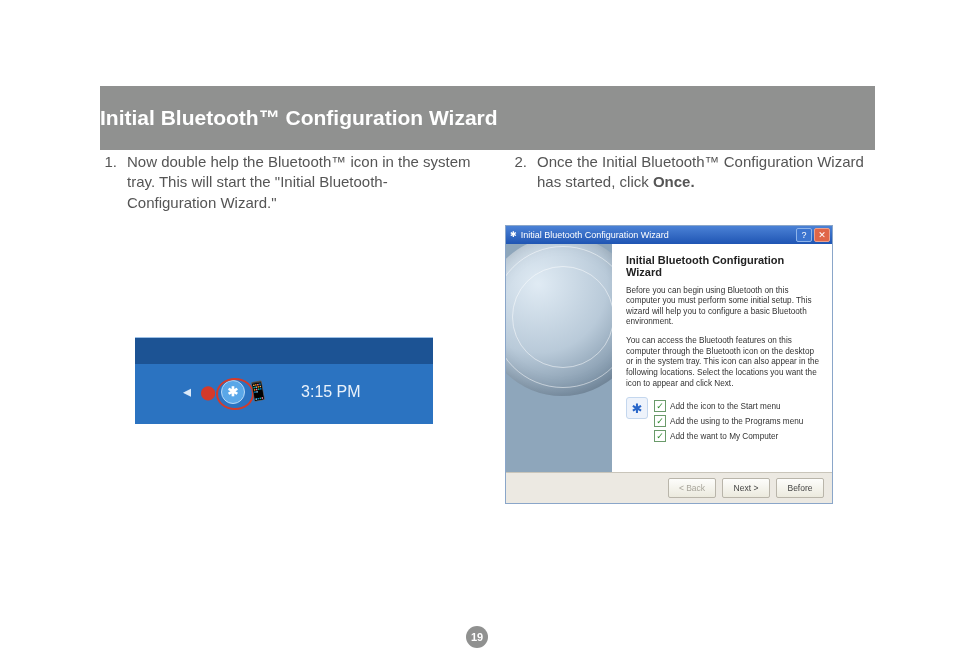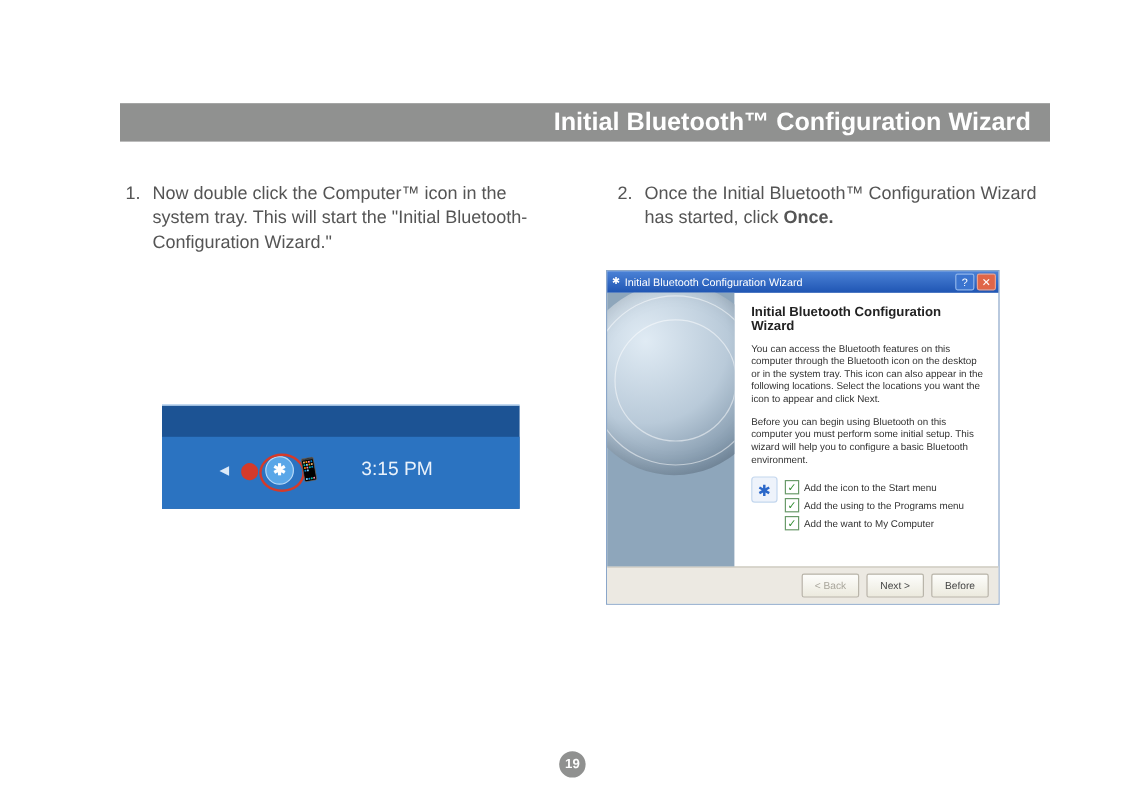--- a/index.html
+++ b/index.html
@@ -16,28 +16,27 @@
   .page {
     position: relative;
     width: 954px;
     height: 664px;
   }
   .header-bar {
     position: absolute;
     left: 100px;
     top: 86px;
     width: 775px;
-    height: 32px;
+    height: 64px;
     background: #909190;
     color: #fff;
     font-size: 21px;
     font-weight: bold;
     display: flex;
     align-items: center;
-    justify-content: flex-end;
     padding-right: 16px;
     box-sizing: border-box;
   }
   .columns {
     position: absolute;
     top: 152px;
     left: 95px;
     width: 790px;
     display: flex;
     gap: 32px;
@@ -297,21 +296,21 @@
 
   <div class="header-bar">
     <span>Initial Bluetooth™ Configuration Wizard</span>
   </div>
 
   <div class="columns">
 
     <div class="col">
       <div class="step">
         <div class="step-num">1.</div>
-        <div class="step-text">Now double click the Computer™  icon in the system tray. This will start the "Initial Bluetooth-Configuration Wizard."</div>
+        <div class="step-text">Now double help the Bluetooth™  icon in the system tray. This will start the "Initial Bluetooth-Configuration Wizard."</div>
       </div>
 
       <div class="fig1-wrap">
         <div class="systray">
           <div class="deep"></div>
           <div class="tray-group">
             <span class="tray-arrow">◂</span>
             <span class="icon" style="color:#d43a2a;">⬤</span>
             <span class="bt-circle">
               <span>✱</span>
@@ -341,22 +340,22 @@
               <div class="tbtn help">?</div>
               <div class="tbtn close">✕</div>
             </div>
           </div>
           <div class="dlg-body">
             <div class="dlg-left">
               <div class="globe"></div>
             </div>
             <div class="dlg-right">
               <div class="dlg-h1">Initial Bluetooth Configuration Wizard</div>
+              <div class="dlg-p">Before you can begin using Bluetooth on this computer you must perform some initial setup. This wizard will help you to configure a basic Bluetooth environment.</div>
               <div class="dlg-p">You can access the Bluetooth features on this computer through the Bluetooth icon on the desktop or in the system tray. This icon can also appear in the following locations. Select the locations you want the icon to appear and click Next.</div>
-              <div class="dlg-p">Before you can begin using Bluetooth on this computer you must perform some initial setup. This wizard will help you to configure a basic Bluetooth environment.</div>
               <div class="check-group">
                 <span class="bt-small">✱</span>
                 <div>
                   <div class="chk-row">
                     <span class="chkbox">✓</span>
                     <span>Add the icon to the Start menu</span>
                   </div>
                   <div class="chk-row">
                     <span class="chkbox">✓</span>
                     <span>Add the using to the Programs menu</span>

